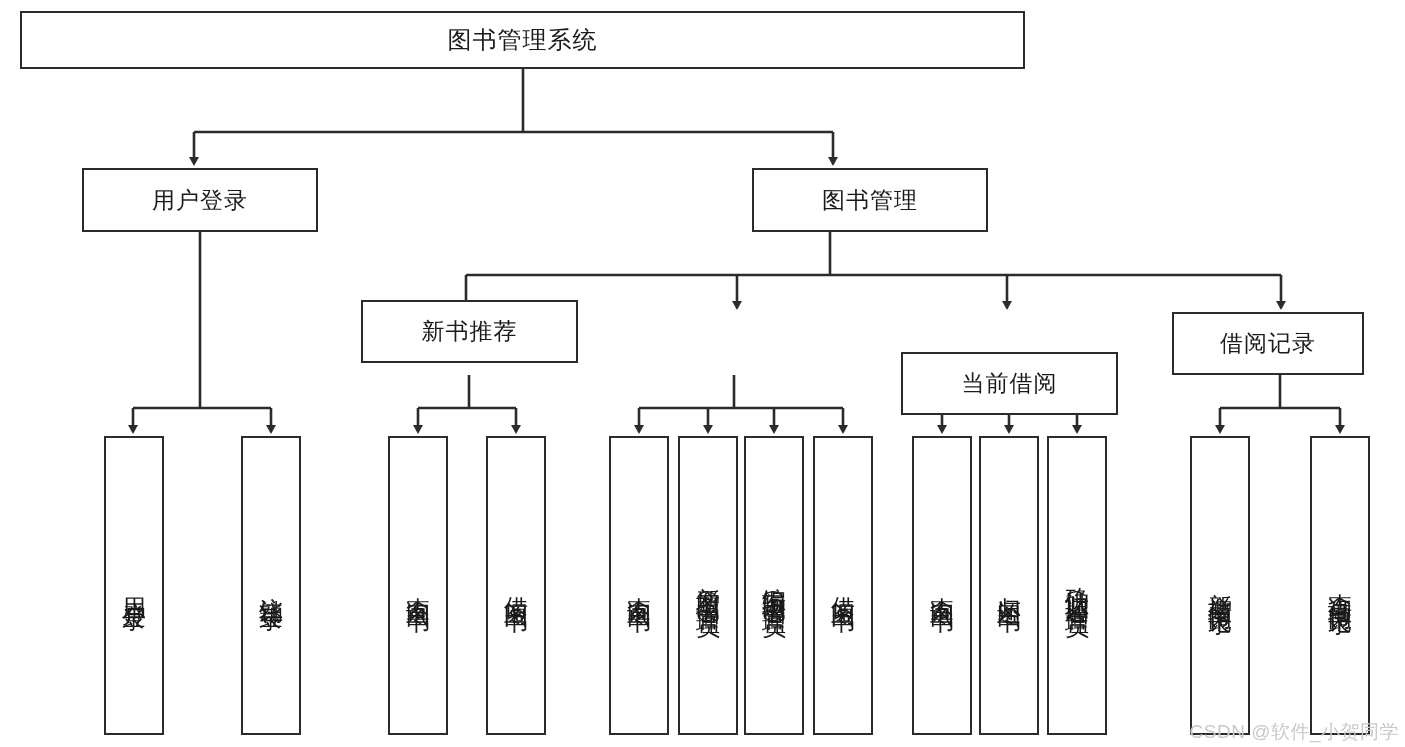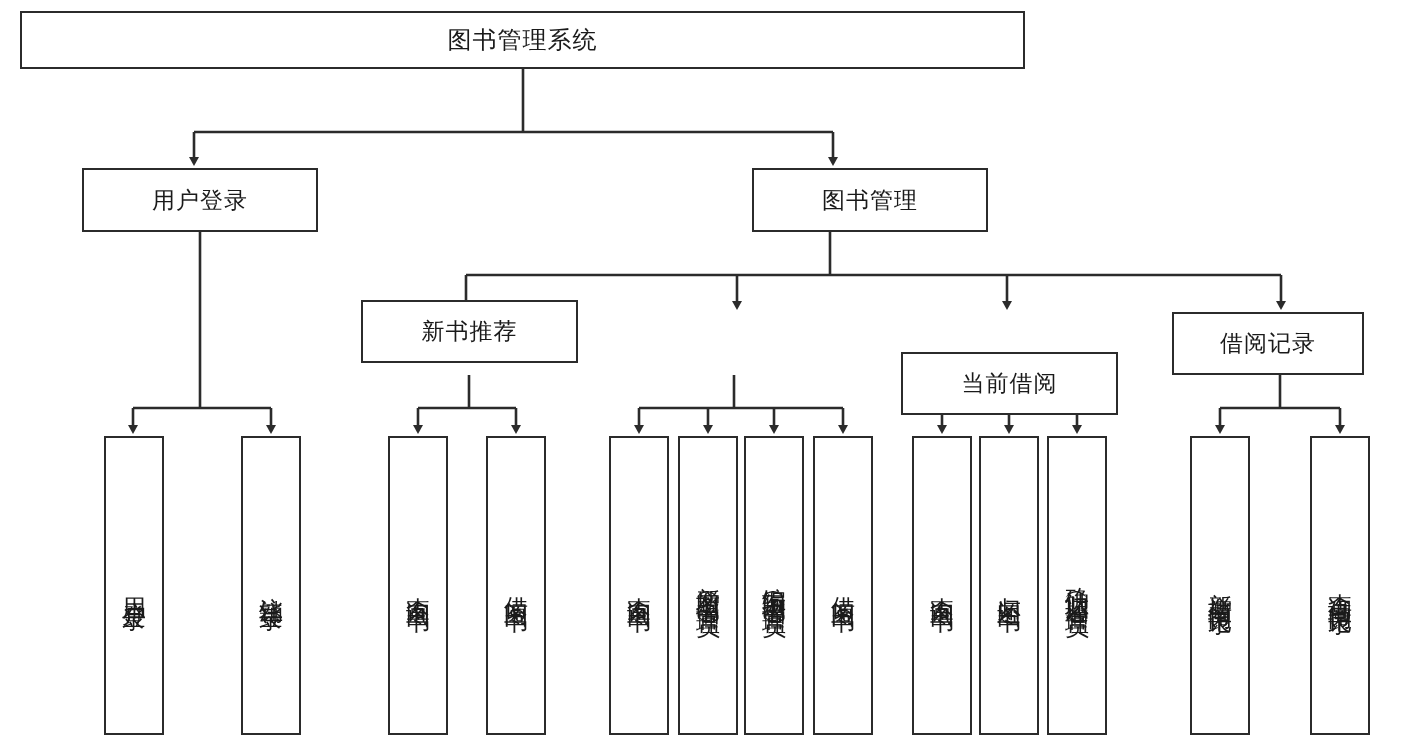--- a/index.html
+++ b/index.html
@@ -173,14 +173,15 @@
     <span class="lbl">确认归还（管理员）</span>
   </div>
 
   <div class="node v" style="left:1190px;top:436px;width:60px;height:299px;">
     <span class="lbl">新增借阅记录</span>
   </div>
   <div class="node v" style="left:1310px;top:436px;width:60px;height:299px;">
     <span class="lbl">查询借阅记录</span>
   </div>
 
+  <div class="watermark">CSDN @软件_小贺同学</div>
 
 </div>
 
 </body></html>

